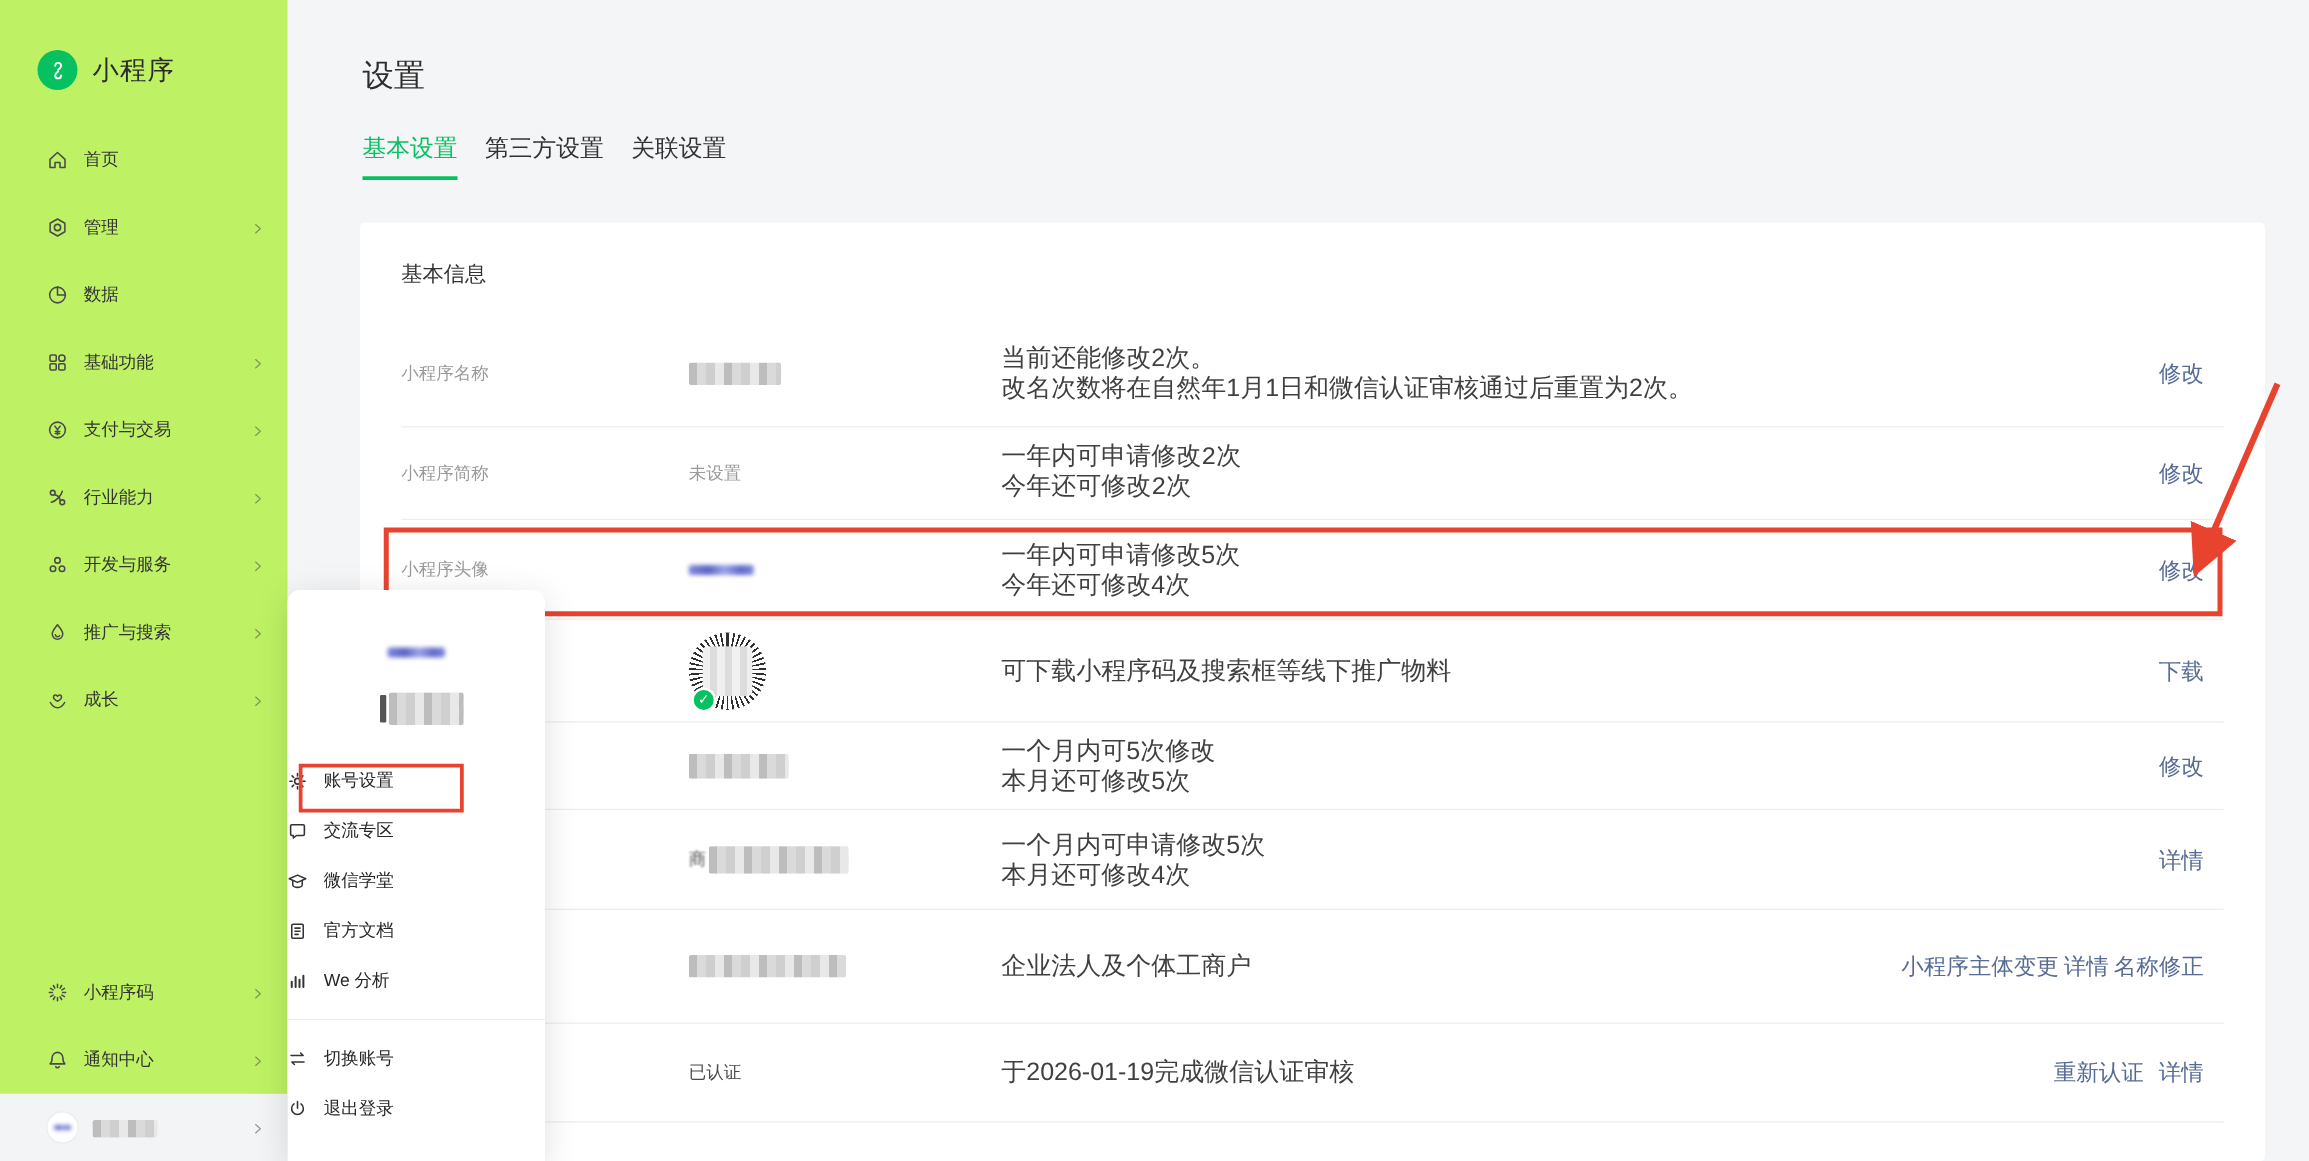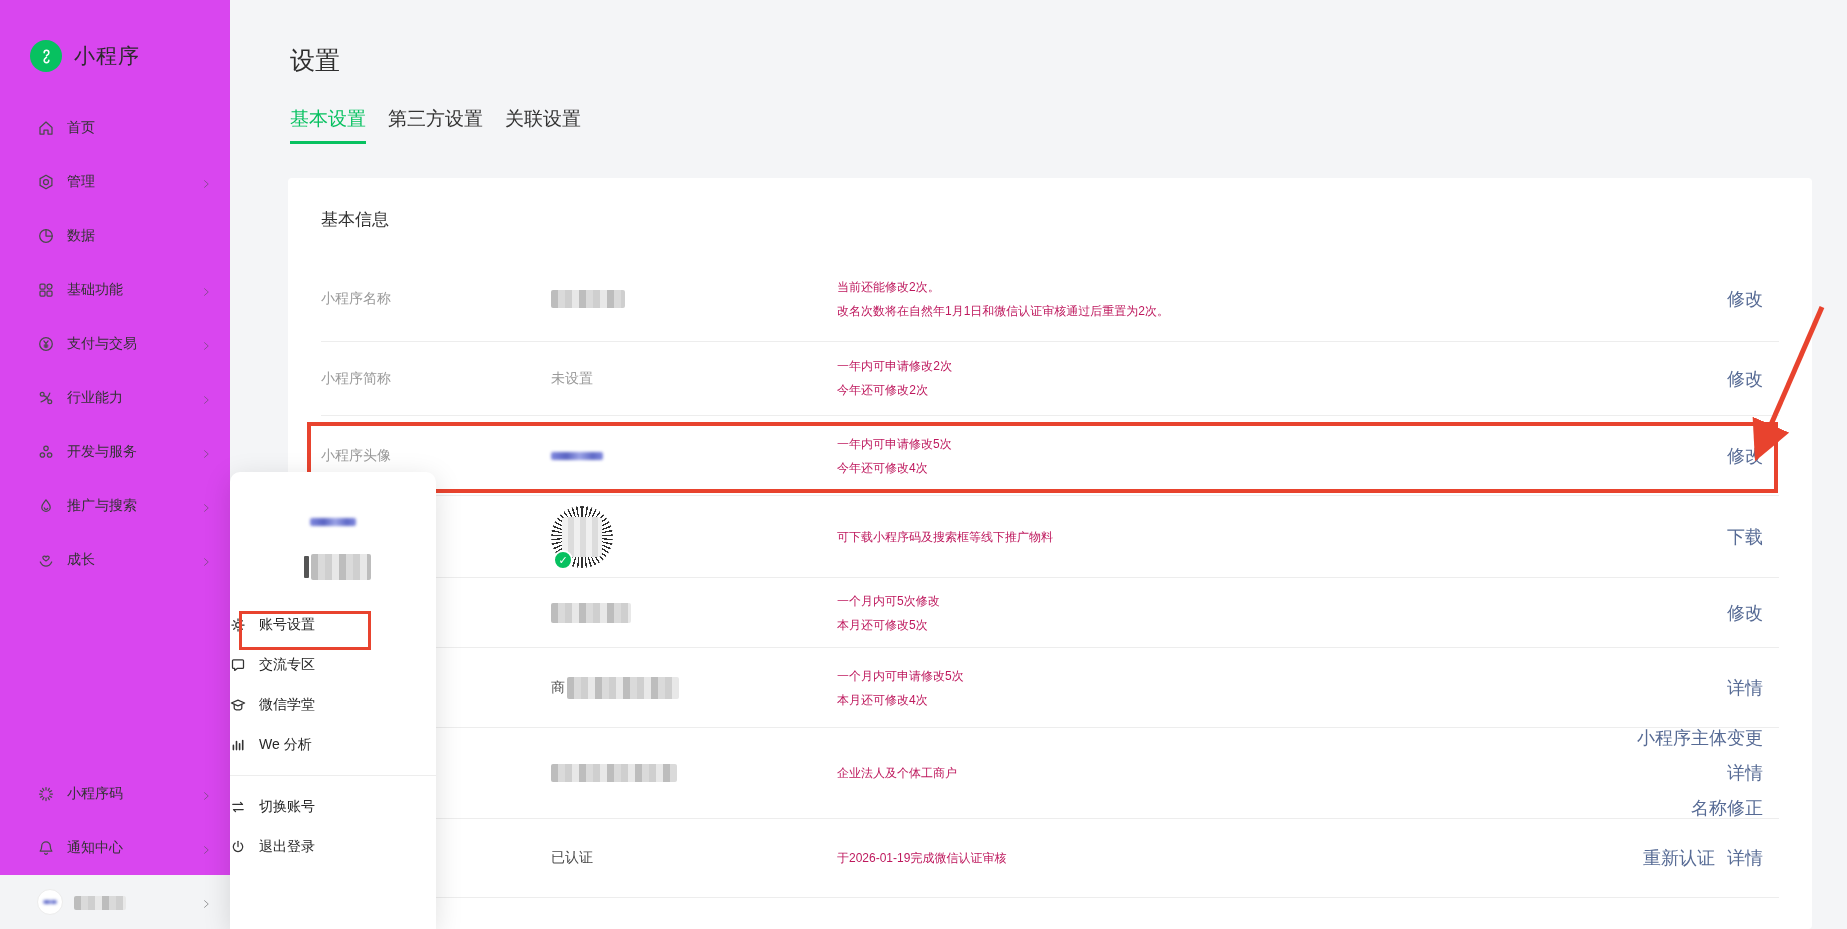--- a/index.html
+++ b/index.html
@@ -1,20 +1,20 @@
 <!DOCTYPE html>
 <html><head>
 <meta charset="utf-8">
 <style>
   html,body{margin:0;padding:0;}
   body{font-family:"Liberation Sans","DejaVu Sans",sans-serif;background:#f4f5f7;}
   .stage{position:relative;width:1847px;height:929px;overflow:hidden;background:#f4f5f7;}
 
   
-  .sidebar{position:absolute;left:0;top:0;width:230px;height:929px;background:#d946ef;z-index:2;}
+  .sidebar{position:absolute;left:0;top:0;width:230px;height:929px;background:#bef264;z-index:2;}
   .brand{position:absolute;left:30px;top:40px;display:flex;align-items:center;gap:12px;}
   .brand-badge{width:32px;height:32px;border-radius:50%;background:#07c160;display:flex;align-items:center;justify-content:center;}
   .brand-title{font-size:21px;color:#2b2b2b;letter-spacing:1px;}
   .nav{position:absolute;left:0;top:101px;width:230px;}
   .nav-item{height:54px;display:flex;align-items:center;padding:0 18px 0 37px;cursor:pointer;}
   .nav-item .ic{width:18px;height:18px;display:flex;align-items:center;justify-content:center;flex:none;}
   .nav-item .lb{margin-left:12px;font-size:14px;color:#333;flex:1;}
   .chev{width:12px;height:12px;flex:none;opacity:.55;}
   .nav-bottom{position:absolute;left:0;bottom:0;width:230px;}
   .account-item{background:#f3f4f6;}
@@ -32,24 +32,24 @@
   .tab.active{color:#07c160;border-bottom-color:#07c160;}
 
   
   .card{position:absolute;left:288px;top:178px;width:1524px;height:751px;background:#fff;border-radius:4px;z-index:1;}
   .section-title{padding:30px 0 0 33px;font-size:17px;font-weight:500;color:#333;}
   .rows{margin:25px 33px 0 33px;}
   .row{display:flex;align-items:center;border-bottom:1px solid #ededed;box-sizing:border-box;}
   .c-label{width:230px;flex:none;font-size:14px;color:#9a9a9a;}
   .c-value{width:250px;flex:none;font-size:14px;color:#9a9a9a;display:flex;align-items:center;}
   .c-value.dark{color:#4a4a4a;}
-  .c-desc{flex:1;font-size:12px;color:#be185d;line-height:24px;margin-left:36px;}
+  .c-desc{flex:1;font-size:20px;color:#404040;line-height:24px;}
   .c-links{flex:none;text-align:right;font-size:18px;padding-right:16px;}
   .link{color:#576b95;cursor:pointer;text-decoration:none;}
-  .links-stack{display:flex;flex-direction:column;gap:16px;align-items:flex-end;line-height:19px;}
+  .links-stack{display:flex;gap:4px;align-items:flex-end;line-height:19px;}
   .links-inline{display:flex;gap:12px;justify-content:flex-end;}
 
   .qr{width:62px;height:62px;border-radius:50%;position:relative;flex:none;
       background:repeating-conic-gradient(#2f2f2f 0deg 3deg,rgba(0,0,0,0) 3deg 8.5deg);}
   .qr::before{content:"";position:absolute;inset:11px;border-radius:4px;
       background:repeating-linear-gradient(90deg,#f0f0f0 0 6px,#dcdcdc 6px 12px),
                  repeating-linear-gradient(0deg,rgba(255,255,255,.55) 0 6px,rgba(170,190,175,.3) 6px 12px);}
   .qr-badge{position:absolute;left:2px;bottom:-2px;width:16px;height:16px;border-radius:50%;background:#07c160;
       color:#fff;font-size:11px;line-height:16px;text-align:center;border:2px solid #fff;}
 
@@ -388,20 +388,29 @@
         <span class="ic">
             <svg class="mstroke" width="16" height="16" viewBox="0 0 16 16">
               <path d="M8 3.1 14.6 6 8 8.9 1.4 6z"></path>
               <path d="M4.2 7.4v3.3c0 1.1 1.7 2.2 3.8 2.2s3.8-1.1 3.8-2.2V7.4"></path>
             </svg>
           </span>
         <span class="lb">微信学堂</span>
       </div>
       <div class="menu-item">
         <span class="ic">
+            <svg class="mstroke" width="16" height="16" viewBox="0 0 16 16">
+              <rect x="3.4" y="2.4" width="9.2" height="11.2" rx="1"></rect>
+              <path d="M6 5.5h4M6 8h4M6 10.5h2.5"></path>
+            </svg>
+          </span>
+        <span class="lb">官方文档</span>
+      </div>
+      <div class="menu-item">
+        <span class="ic">
             <svg class="mstroke" width="16" height="16" viewBox="0 0 16 16" style="stroke-width:1.6;">
               <path d="M3.4 12.6V8.4M6.5 12.6V4.6M9.6 12.6V6.8M12.7 12.6V3.6"></path>
             </svg>
           </span>
         <span class="lb">We 分析</span>
       </div>
 
       <div class="menu-divider"></div>
 
       <div class="menu-item">

